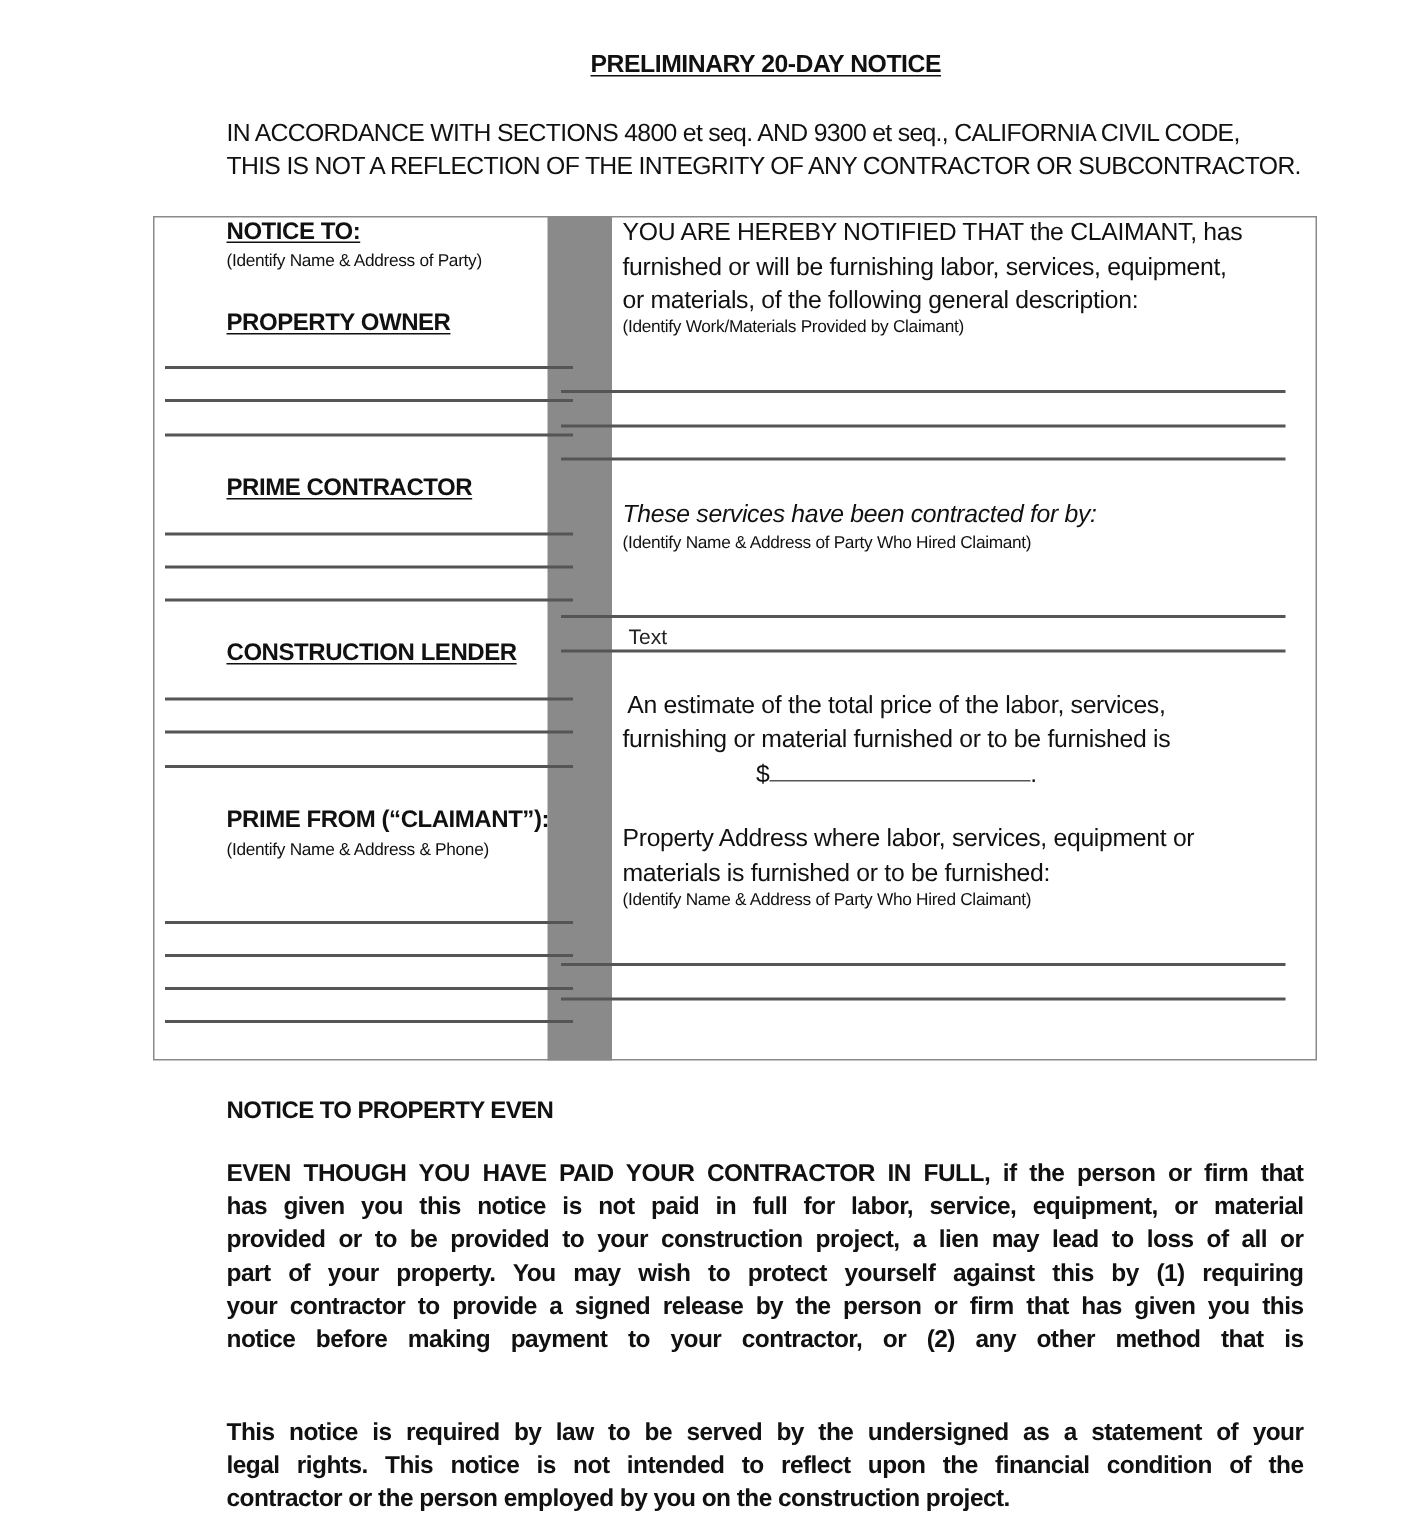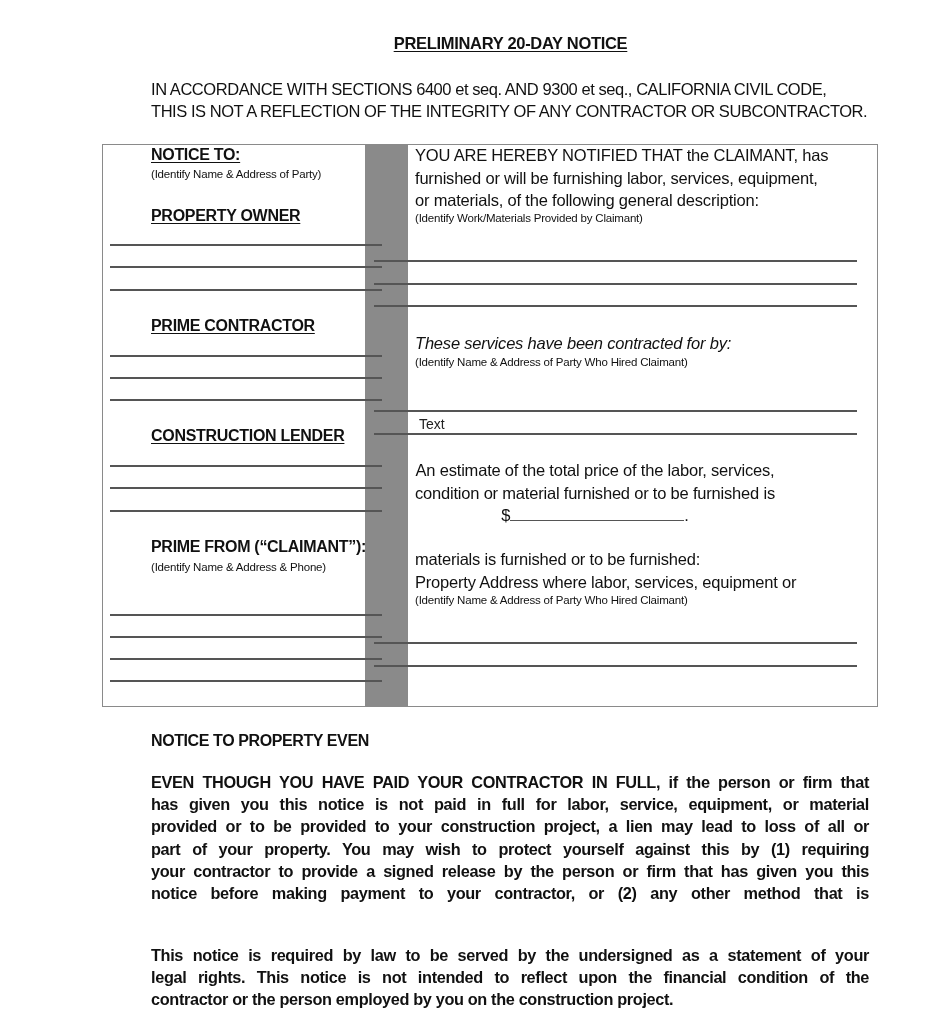--- a/index.html
+++ b/index.html
@@ -24,21 +24,21 @@
     .np-title { left: 110px; top: 732px; font-weight: bold; font-size: 16px; letter-spacing: -0.4px; }
     .para { left: 110px; width: 718px; font-weight: bold; font-size: 16.3px; line-height: 22.2px;
             text-align: justify; letter-spacing: -0.35px; }
   </style>
 </head>
 <body>
 
 <div class="abs title"><span>PRELIMINARY 20-DAY NOTICE</span></div>
 
 <div class="abs intro">
-  <div>IN ACCORDANCE WITH SECTIONS 6400 et seq. AND 9300 et seq., CALIFORNIA CIVIL CODE,</div>
+  <div>IN ACCORDANCE WITH SECTIONS 4800 et seq. AND 9300 et seq., CALIFORNIA CIVIL CODE,</div>
   <div>THIS IS NOT A REFLECTION OF THE INTEGRITY OF ANY CONTRACTOR OR SUBCONTRACTOR.</div>
 </div>
 
 <div class="abs box"></div>
 <div class="abs divider"></div>
 
 <div class="abs hdr u" style="left:110px; top:146px;"><span>NOTICE TO:</span></div>
 <div class="abs sub" style="left:110px; top:168px;text-align:center;">(Identify Name &amp; Address of Party)</div>
 
 <div class="abs hdr u" style="left:110px; top:207px;"><span>PROPERTY OWNER</span></div>
@@ -74,27 +74,27 @@
 <div class="abs line rline" style="top:305px;"></div>
 
 <div class="abs body" style="left:374px; top:332px;font-style:italic;">These services have been contracted for by:</div>
 <div class="abs sub" style="left:374px; top:356px;">(Identify Name &amp; Address of Party Who Hired Claimant)</div>
 <div class="abs line rline" style="top:410px;"></div>
 <div class="abs field-text" style="left:378px; top:416px;">Text</div>
 <div class="abs line rline" style="top:433px;"></div>
 
 <div class="abs body" style="left:374px; top:459px;text-align:center;">
   <div>An estimate of the total price of the labor, services,</div>
-  <div>condition or material furnished or to be furnished is</div>
+  <div>furnishing or material furnished or to be furnished is</div>
   <div><span>$</span><span class="dollar-line"></span><span>.</span></div>
 </div>
 
 <div class="abs body" style="left:374px; top:548px;">
+  <div>Property Address where labor, services, equipment or</div>
   <div>materials is furnished or to be furnished:</div>
-  <div>Property Address where labor, services, equipment or</div>
 </div>
 <div class="abs sub" style="left:374px; top:594px;">(Identify Name &amp; Address of Party Who Hired Claimant)</div>
 <div class="abs line rline" style="top:642px;"></div>
 <div class="abs line rline" style="top:665px;"></div>
 
 <div class="abs np-title">NOTICE TO PROPERTY EVEN</div>
 
 <div class="abs para" style="top:771px;">
   <div style="text-align-last: justify;">EVEN THOUGH YOU HAVE PAID YOUR CONTRACTOR IN FULL, if the person or firm that</div>
   <div style="text-align-last: justify;">has given you this notice is not paid in full for labor, service, equipment, or material</div>

